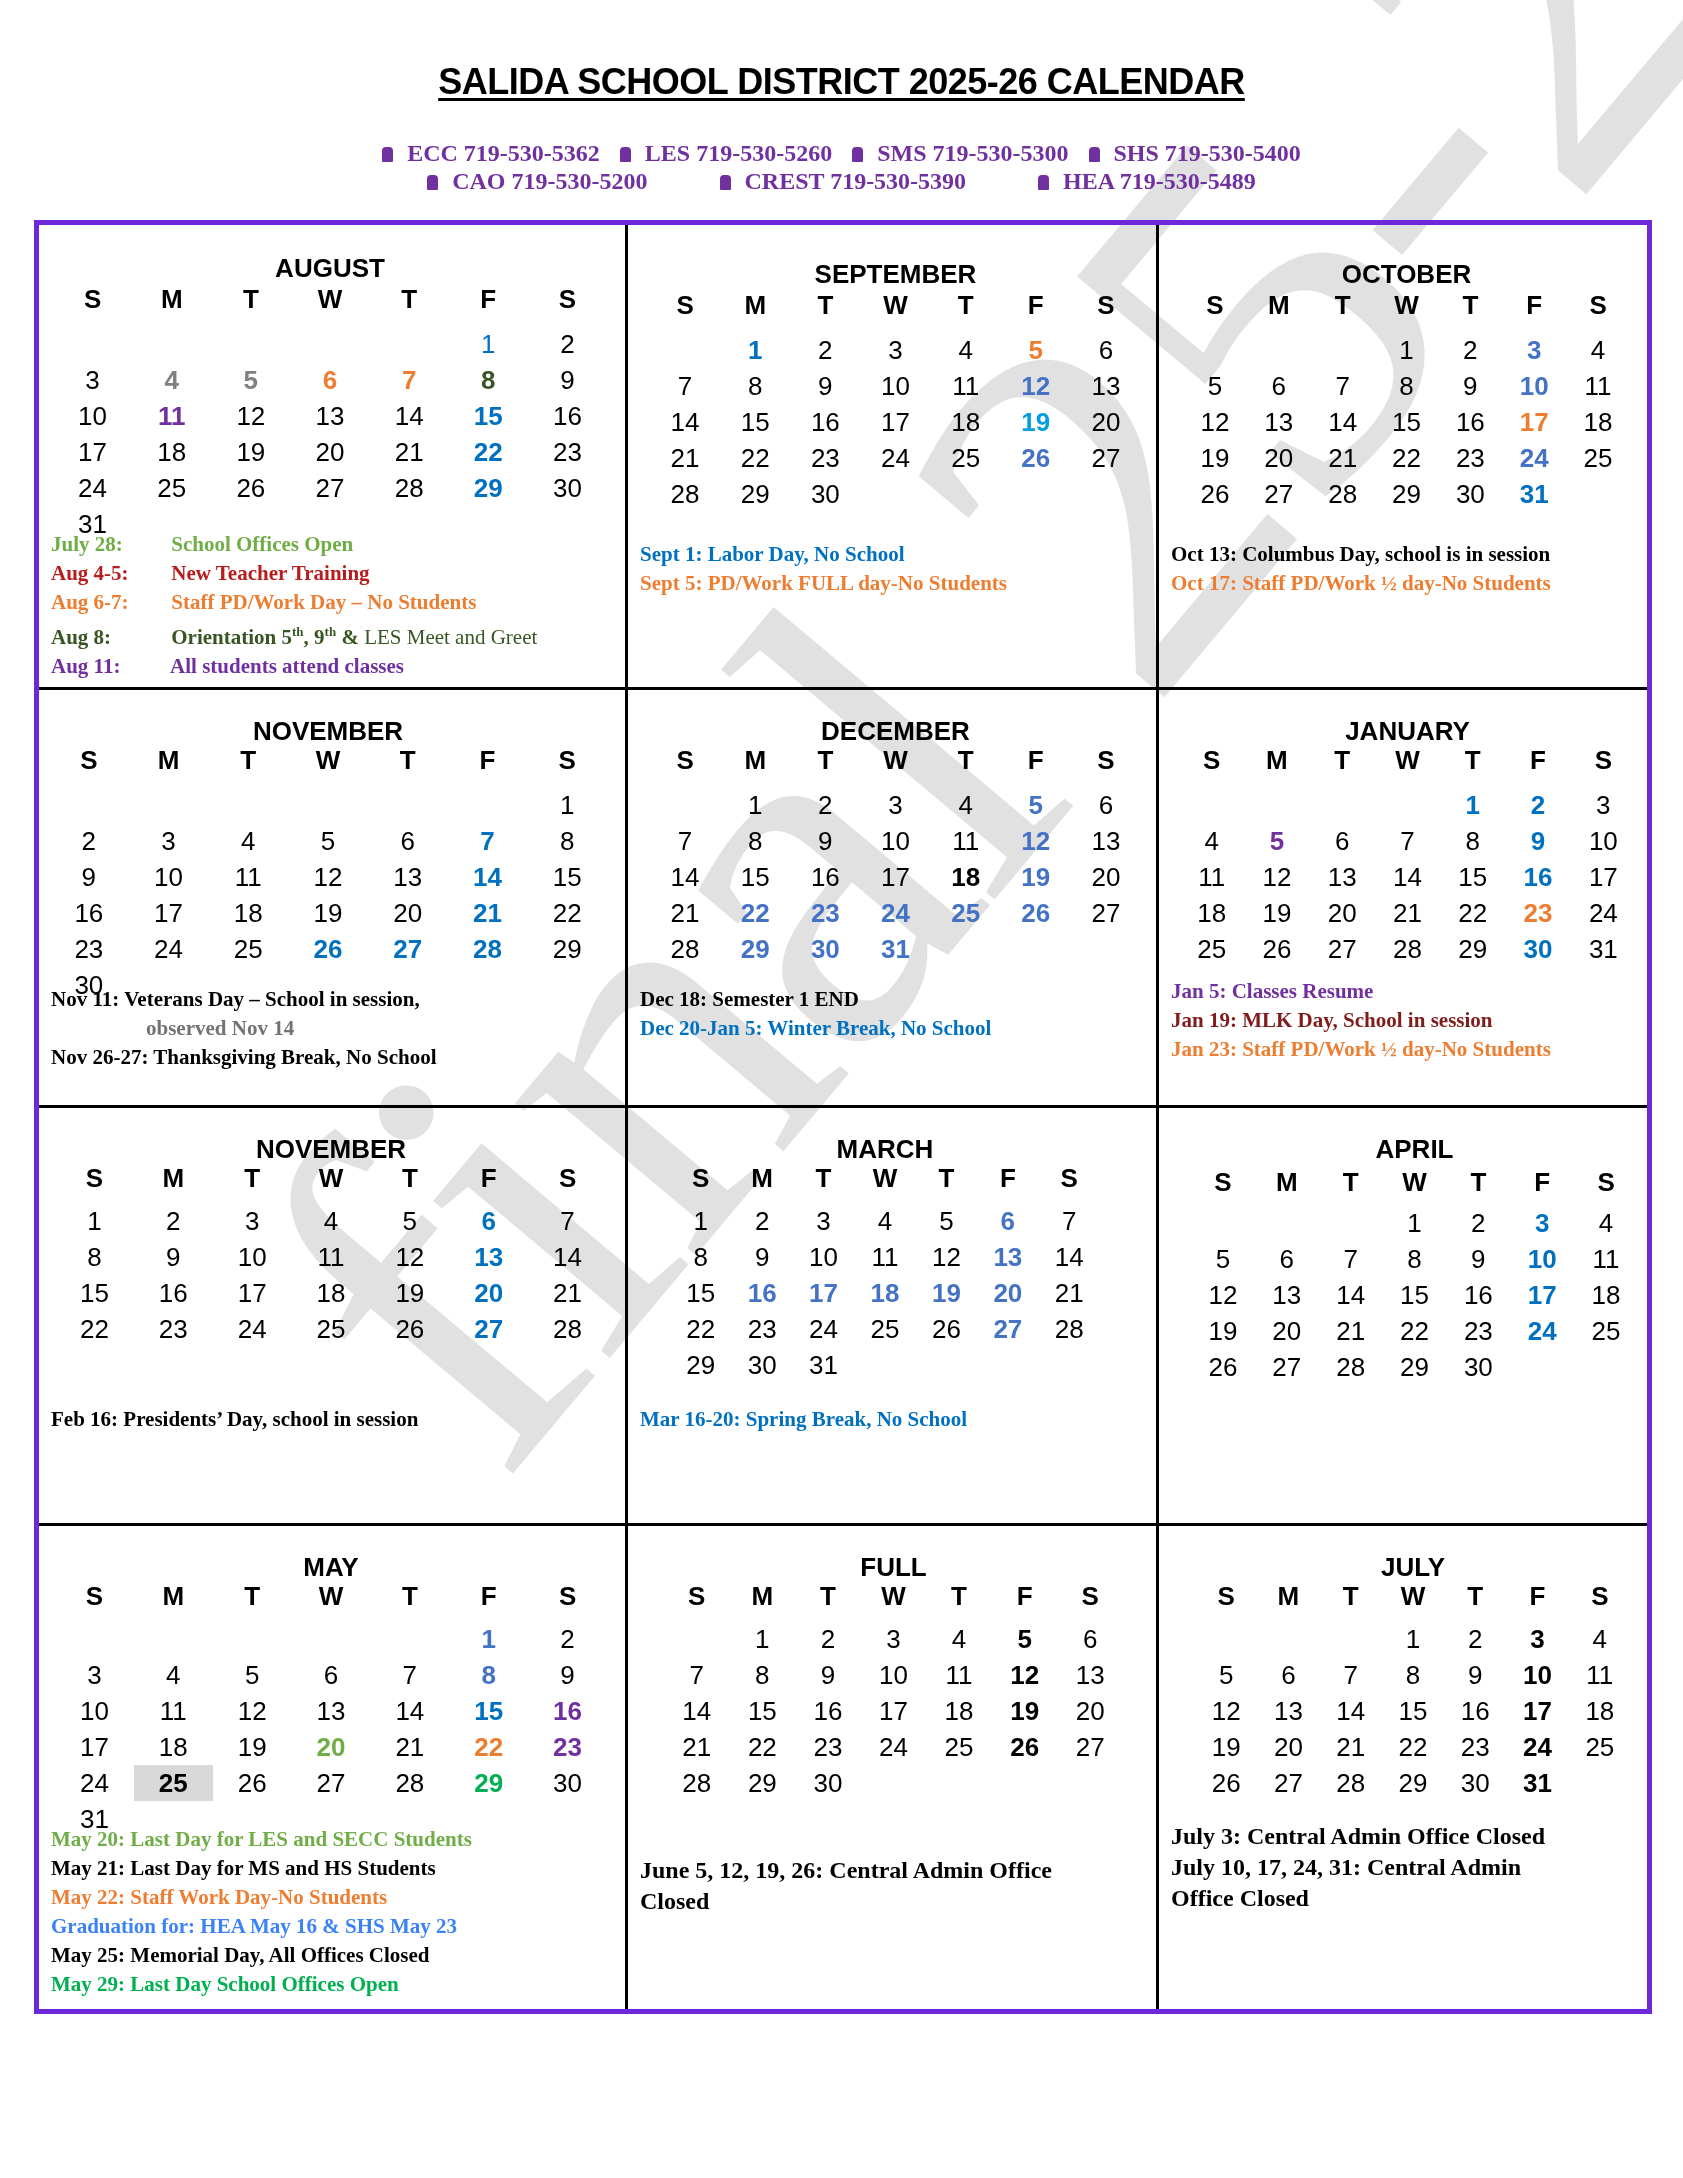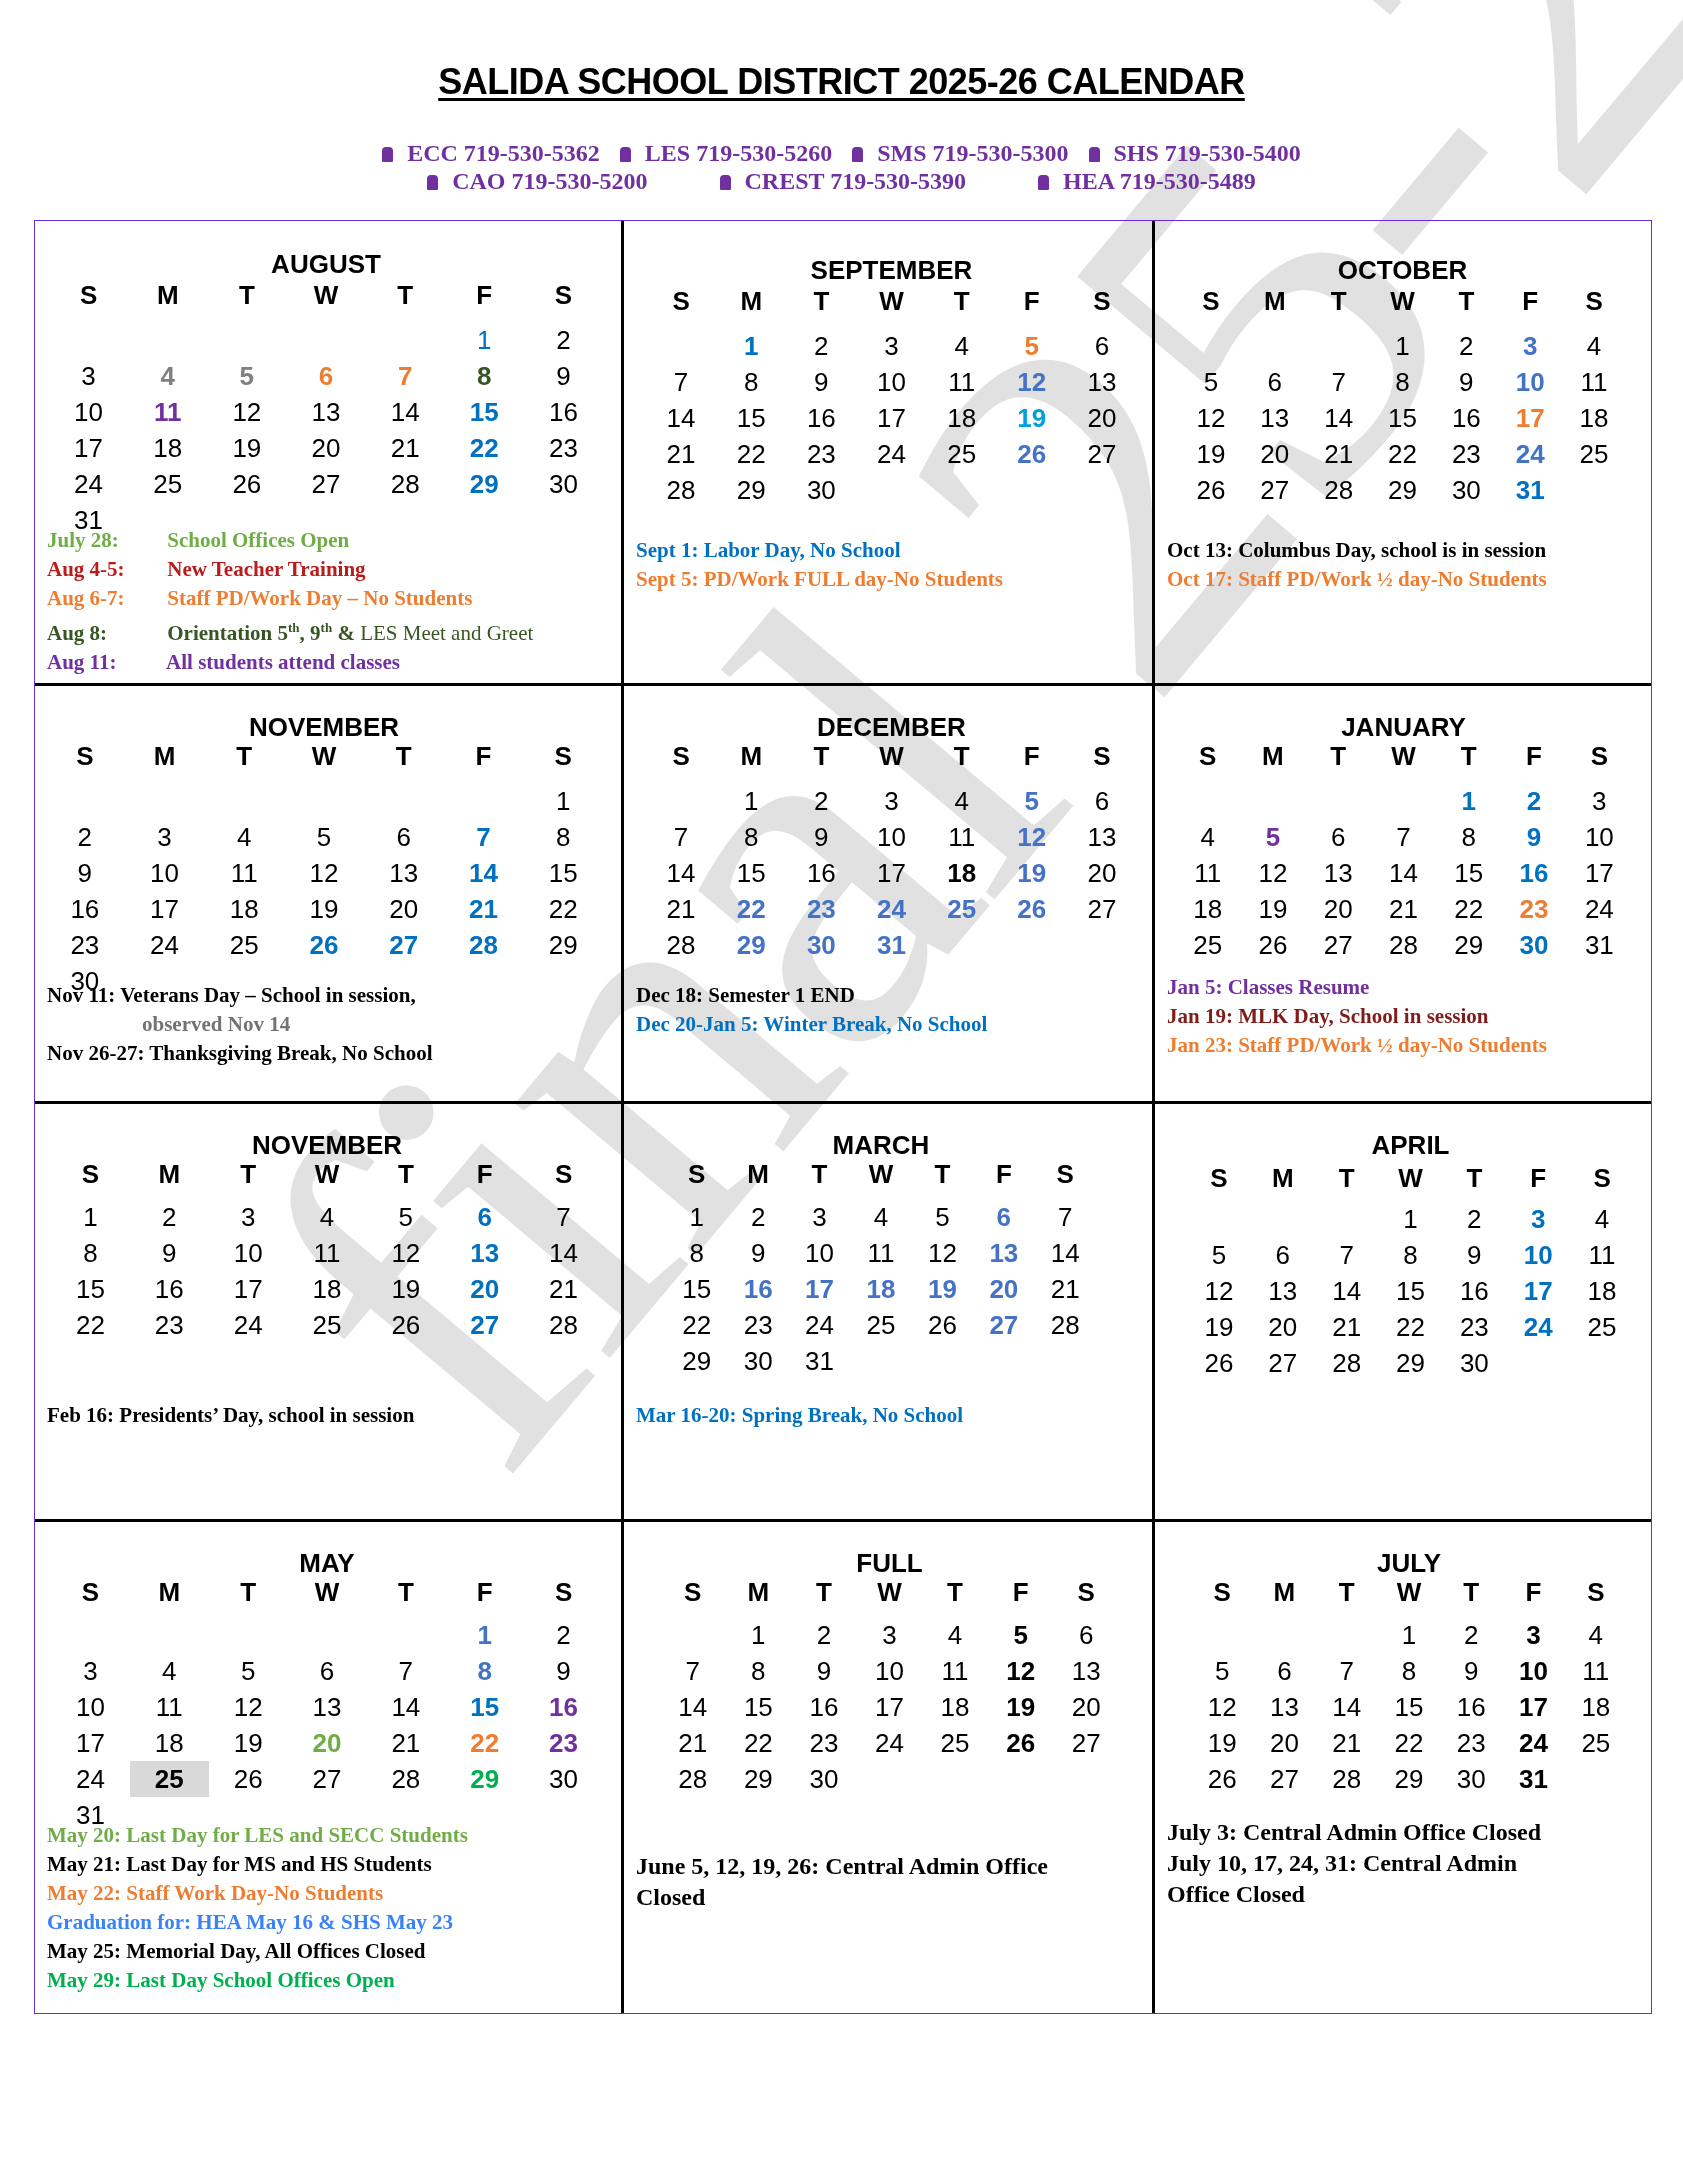--- a/index.html
+++ b/index.html
@@ -12,21 +12,21 @@
   .title span { text-decoration: underline; text-decoration-thickness: 3px; text-underline-offset: 4px; }
   .phones {
     position: absolute; left: 0; width: 1683px; top: 139px; text-align: center;
     font-family: "Liberation Serif", serif; font-weight: bold; font-size: 24px; color: #7030A0; line-height: 28px;
   }
   .phone-row { white-space: nowrap; }
   .phone-item { display: inline-block; margin: 0 10px; }
   .phone-icon { display: inline-block; width: 11px; height: 15px; background: #7030A0; border-radius: 4px 4px 1px 1px; margin-right: 14px; vertical-align: -1px; }
   .grid {
     position: absolute; left: 34px; top: 220px; width: 1618px; height: 1794px;
-    border: 1px solid #6d28d9; box-sizing: border-box;
+    border: 5px solid #6d28d9; box-sizing: border-box;
     display: grid;
     grid-template-columns: 589px 531px 1fr;
     grid-template-rows: 465px 418px 418px 1fr;
   }
   .cell { position: relative; border-right: 3px solid #000; border-bottom: 3px solid #000; box-sizing: border-box; overflow: visible; }
   .cell.c3 { border-right: none; }
   .cell.r4 { border-bottom: none; }
   .month-name { position: absolute; left: 0; right: 0; text-align: center; font-weight: bold; font-size: 26px; color: #000; }
   .dow { position: absolute; display: grid; grid-template-columns: repeat(7, 1fr); font-weight: bold; font-size: 26px; color: #000; text-align: center; }
   .days { position: absolute; display: grid; grid-template-columns: repeat(7, 1fr); grid-auto-rows: 36px; font-size: 26px; color: #000; text-align: center; }

